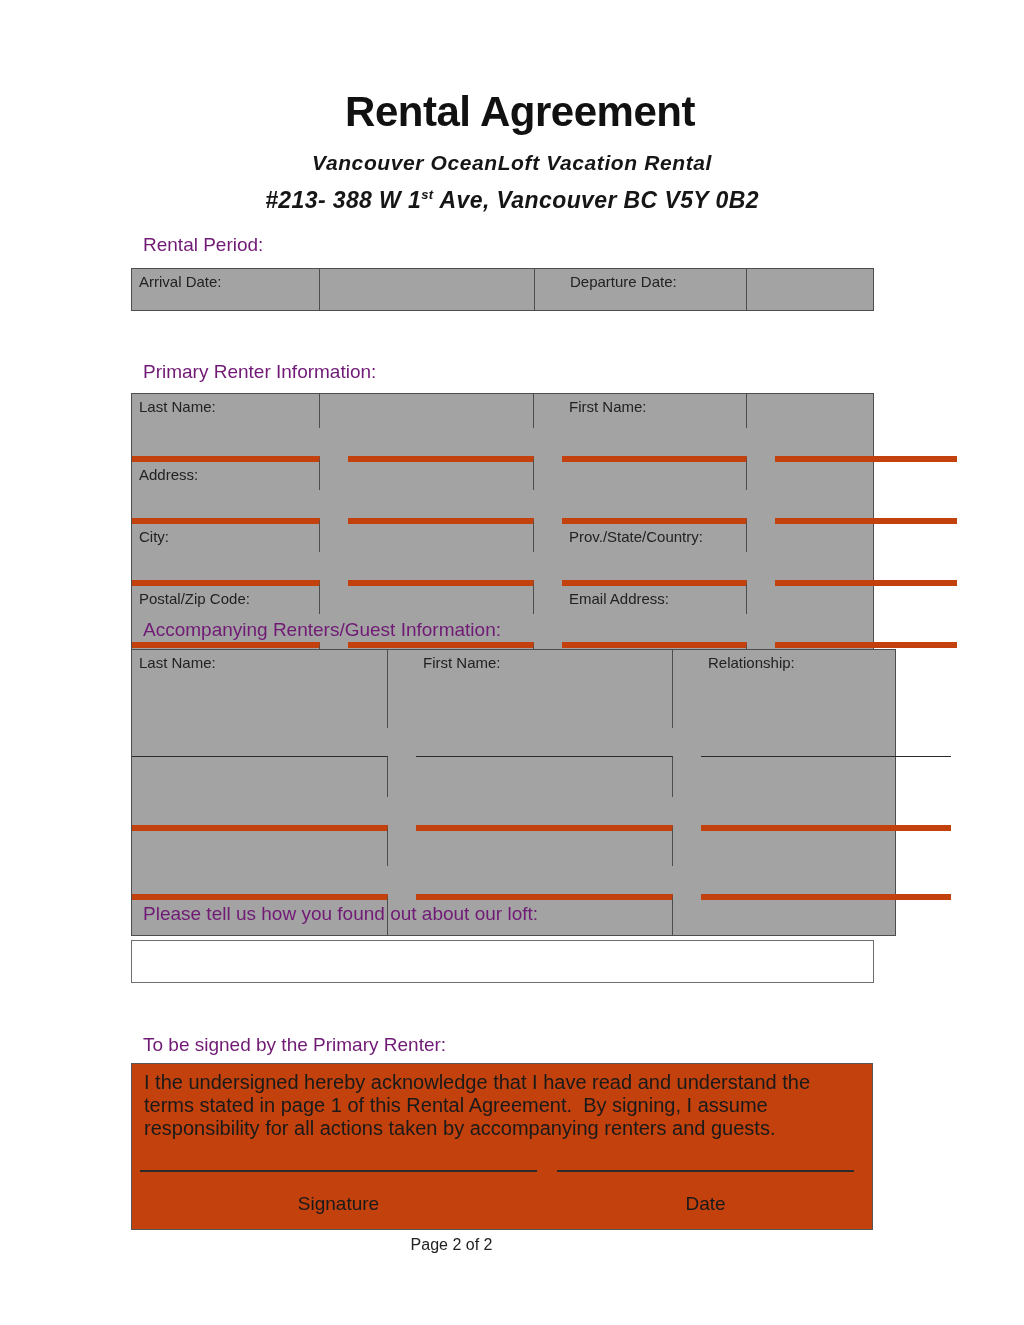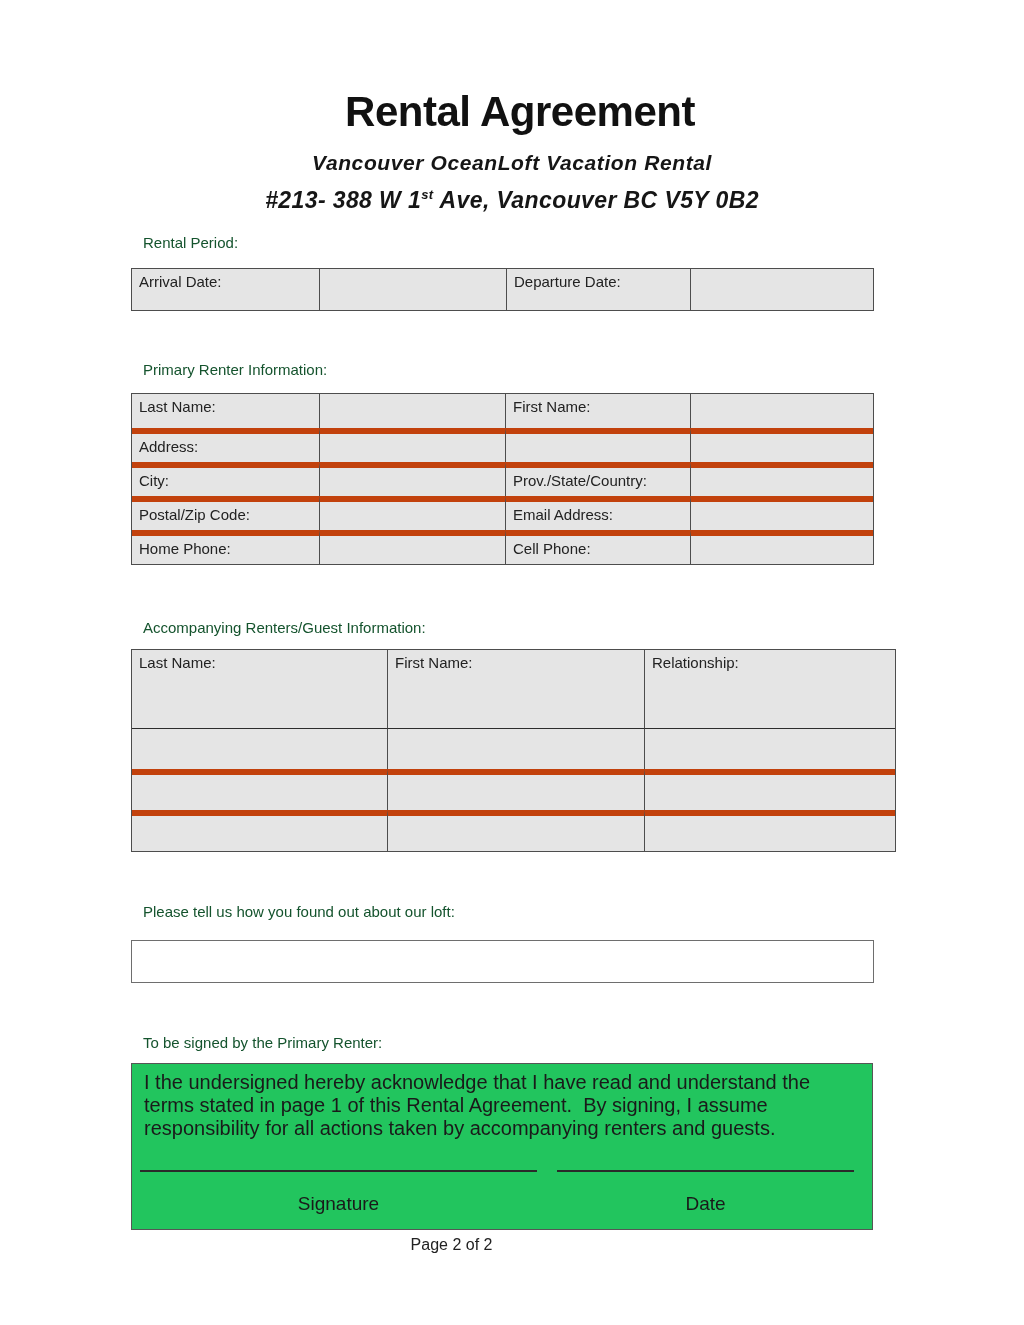--- a/index.html
+++ b/index.html
@@ -27,27 +27,28 @@
   }
   .address {
     position:absolute; top:187px; left:0; width:100%;
     text-align:center;
     font-size:23px; font-weight:bold; font-style:italic;
     letter-spacing:0.4px; color:#161616;
   }
   .address sup { font-size:13px; vertical-align:super; }
   .sec-label {
     position:absolute; left:143px;
-    font-size:15px; color:#14532d;
+    font-size:19px; color:#701a75;
   }
   .tbl {
     position:absolute; left:131px;
     display:grid;
     border:1px solid #4d4d4d;
-    background:#e5e5e5;
+    background:#a3a3a3;
+    gap:28px;
   }
   .cell {
     border-right:1px solid #4d4d4d;
     padding:4px 7px;
     font-size:15px; color:#222;
     overflow:hidden;
   }
   .cell.last-col { border-right:none; }
   .cell.row-sep { border-top:6px solid #c2410c; }
   .cell.row-sep-dark { border-top:1px solid #2c2c2c; }
@@ -55,21 +56,21 @@
   .primary-tbl { top:393px; width:743px; grid-template-columns:188px 186px 185px 182px; grid-template-rows:repeat(5, 34px); }
   .guest-tbl { top:649px; width:765px; grid-template-columns:256px 257px 250px; grid-template-rows:78px 41px 41px 41px; }
   .referral-box {
     position:absolute; left:131px; top:940px;
     width:743px; height:43px;
     border:1px solid #6e6e6e; background:#fff;
   }
   .sign-box {
     position:absolute; left:131px; top:1063px;
     width:742px; height:167px;
-    border:1px solid #565656; background:#22c55e;
+    border:1px solid #565656; background:#c2410c;
   }
   .ack { padding:7px 12px 0 12px; }
   .ack-line {
     font-size:20px; line-height:23px; color:#1a1a1a;
     white-space:pre-wrap;
   }
   .sig-line {
     position:absolute; top:106px; height:2px;
     background:#2a2a2a;
   }

